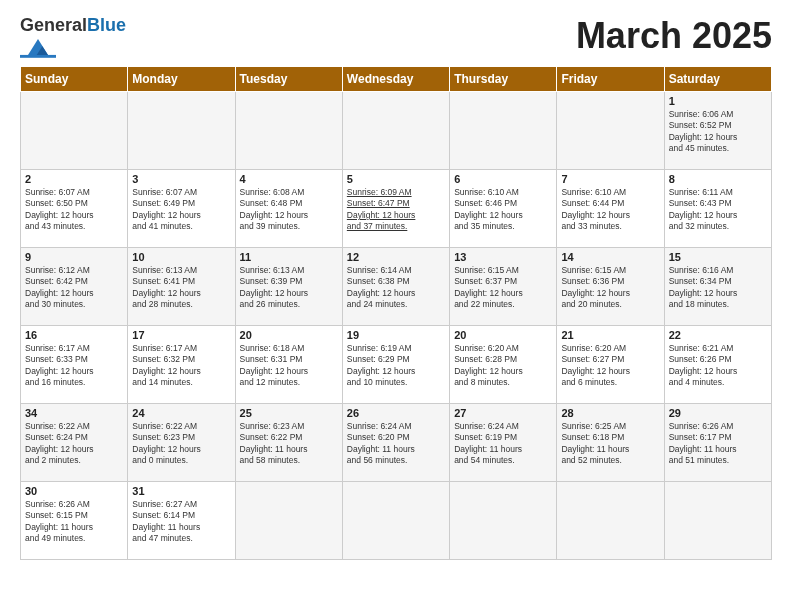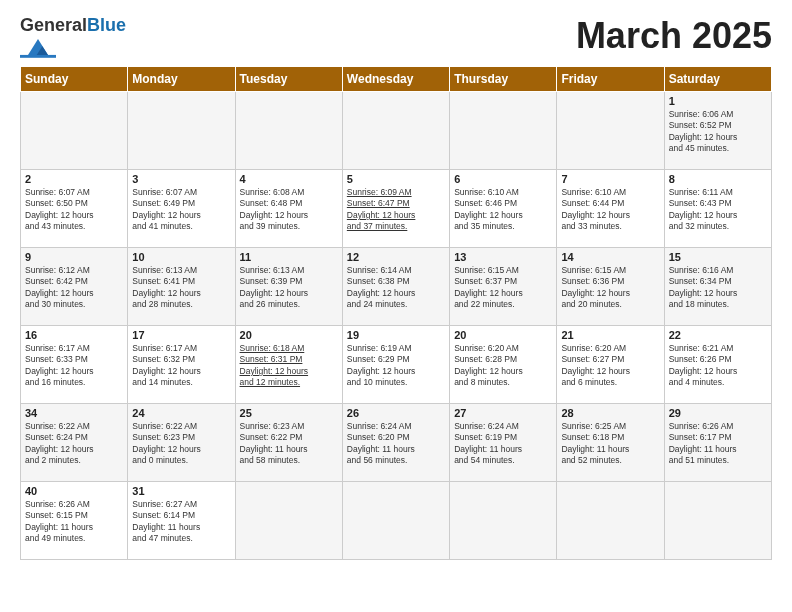--- a/index.html
+++ b/index.html
@@ -253,21 +253,21 @@
           </td>
           <td>
             <span class="day-num">17</span>
             <div class="day-info" style="white-space: pre-line;">Sunrise: 6:17 AM
 Sunset: 6:32 PM
 Daylight: 12 hours
 and 14 minutes.</div>
           </td>
           <td>
             <span class="day-num">20</span>
-            <div class="day-info" style="white-space: pre-line; text-decoration: underline;">Sunrise: 6:18 AM
+            <div class="day-info" style="white-space: pre-line;">Sunrise: 6:18 AM
 Sunset: 6:31 PM
 Daylight: 12 hours
 and 12 minutes.</div>
           </td>
           <td>
             <span class="day-num">19</span>
             <div class="day-info" style="white-space: pre-line;">Sunrise: 6:19 AM
 Sunset: 6:29 PM
 Daylight: 12 hours
 and 10 minutes.</div>
@@ -340,21 +340,21 @@
           <td>
             <span class="day-num">29</span>
             <div class="day-info" style="white-space: pre-line;">Sunrise: 6:26 AM
 Sunset: 6:17 PM
 Daylight: 11 hours
 and 51 minutes.</div>
           </td>
         </tr>
         <tr>
           <td>
-            <span class="day-num">40</span>
+            <span class="day-num">30</span>
             <div class="day-info" style="white-space: pre-line;">Sunrise: 6:26 AM
 Sunset: 6:15 PM
 Daylight: 11 hours
 and 49 minutes.</div>
           </td>
           <td>
             <span class="day-num">31</span>
             <div class="day-info" style="white-space: pre-line;">Sunrise: 6:27 AM
 Sunset: 6:14 PM
 Daylight: 11 hours

